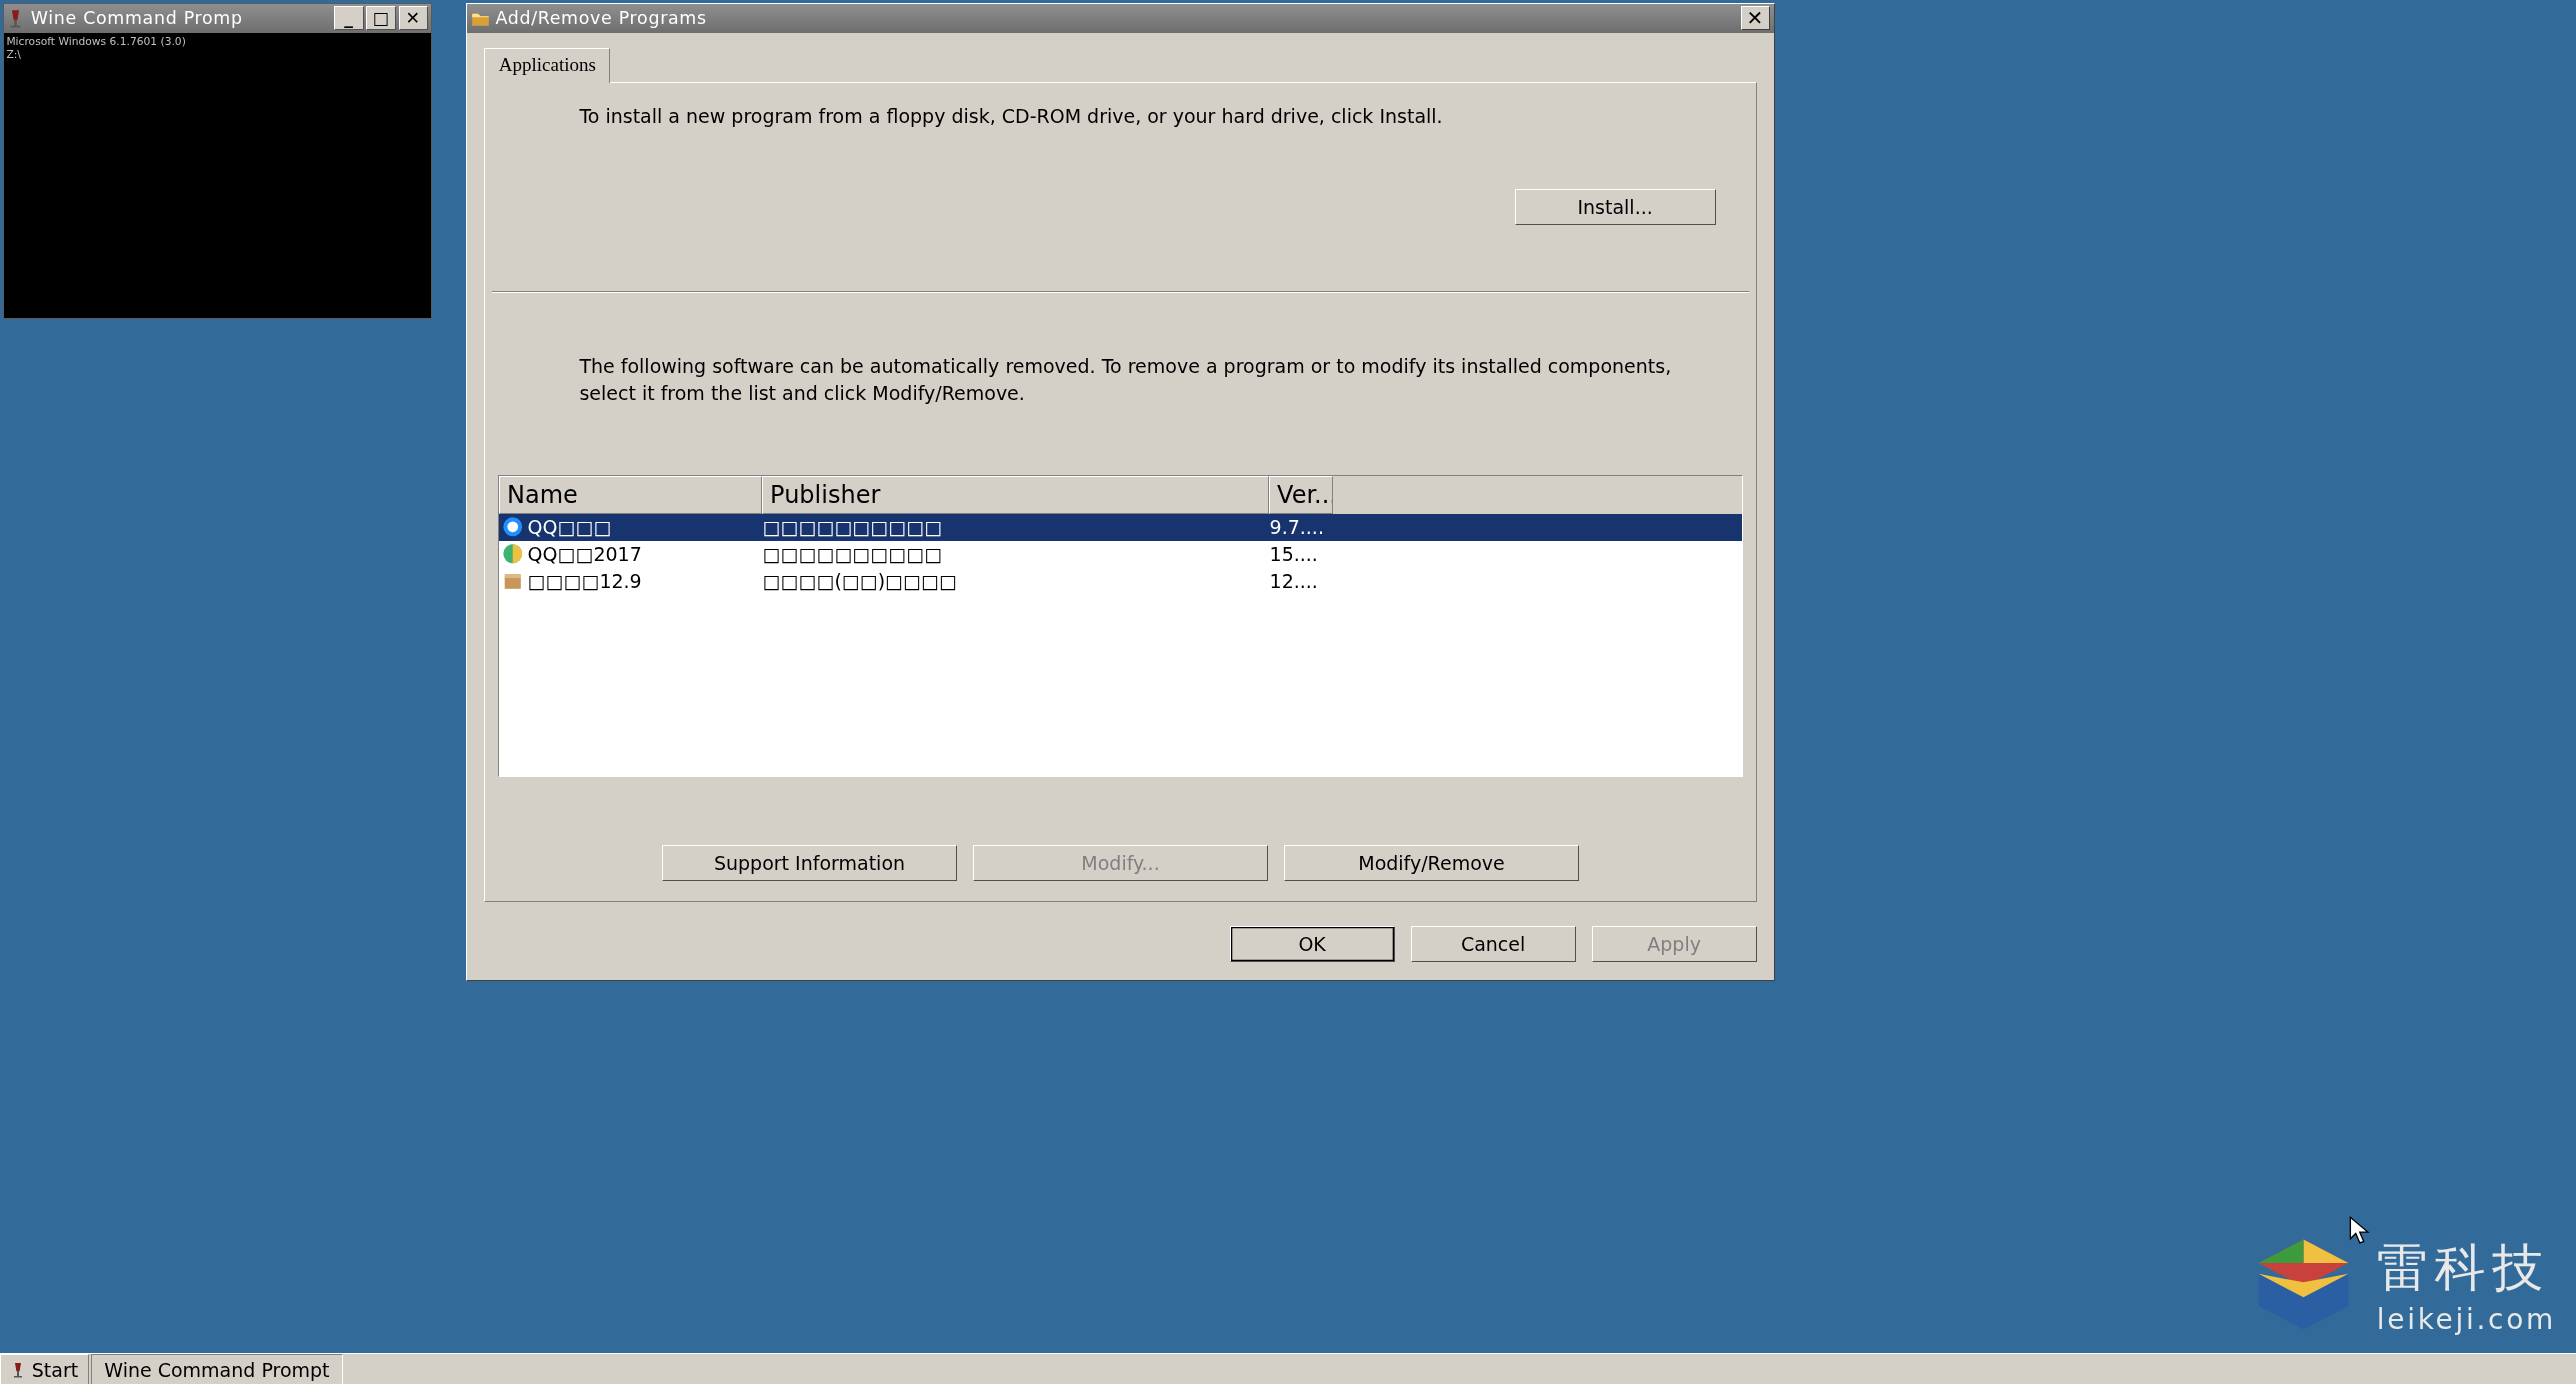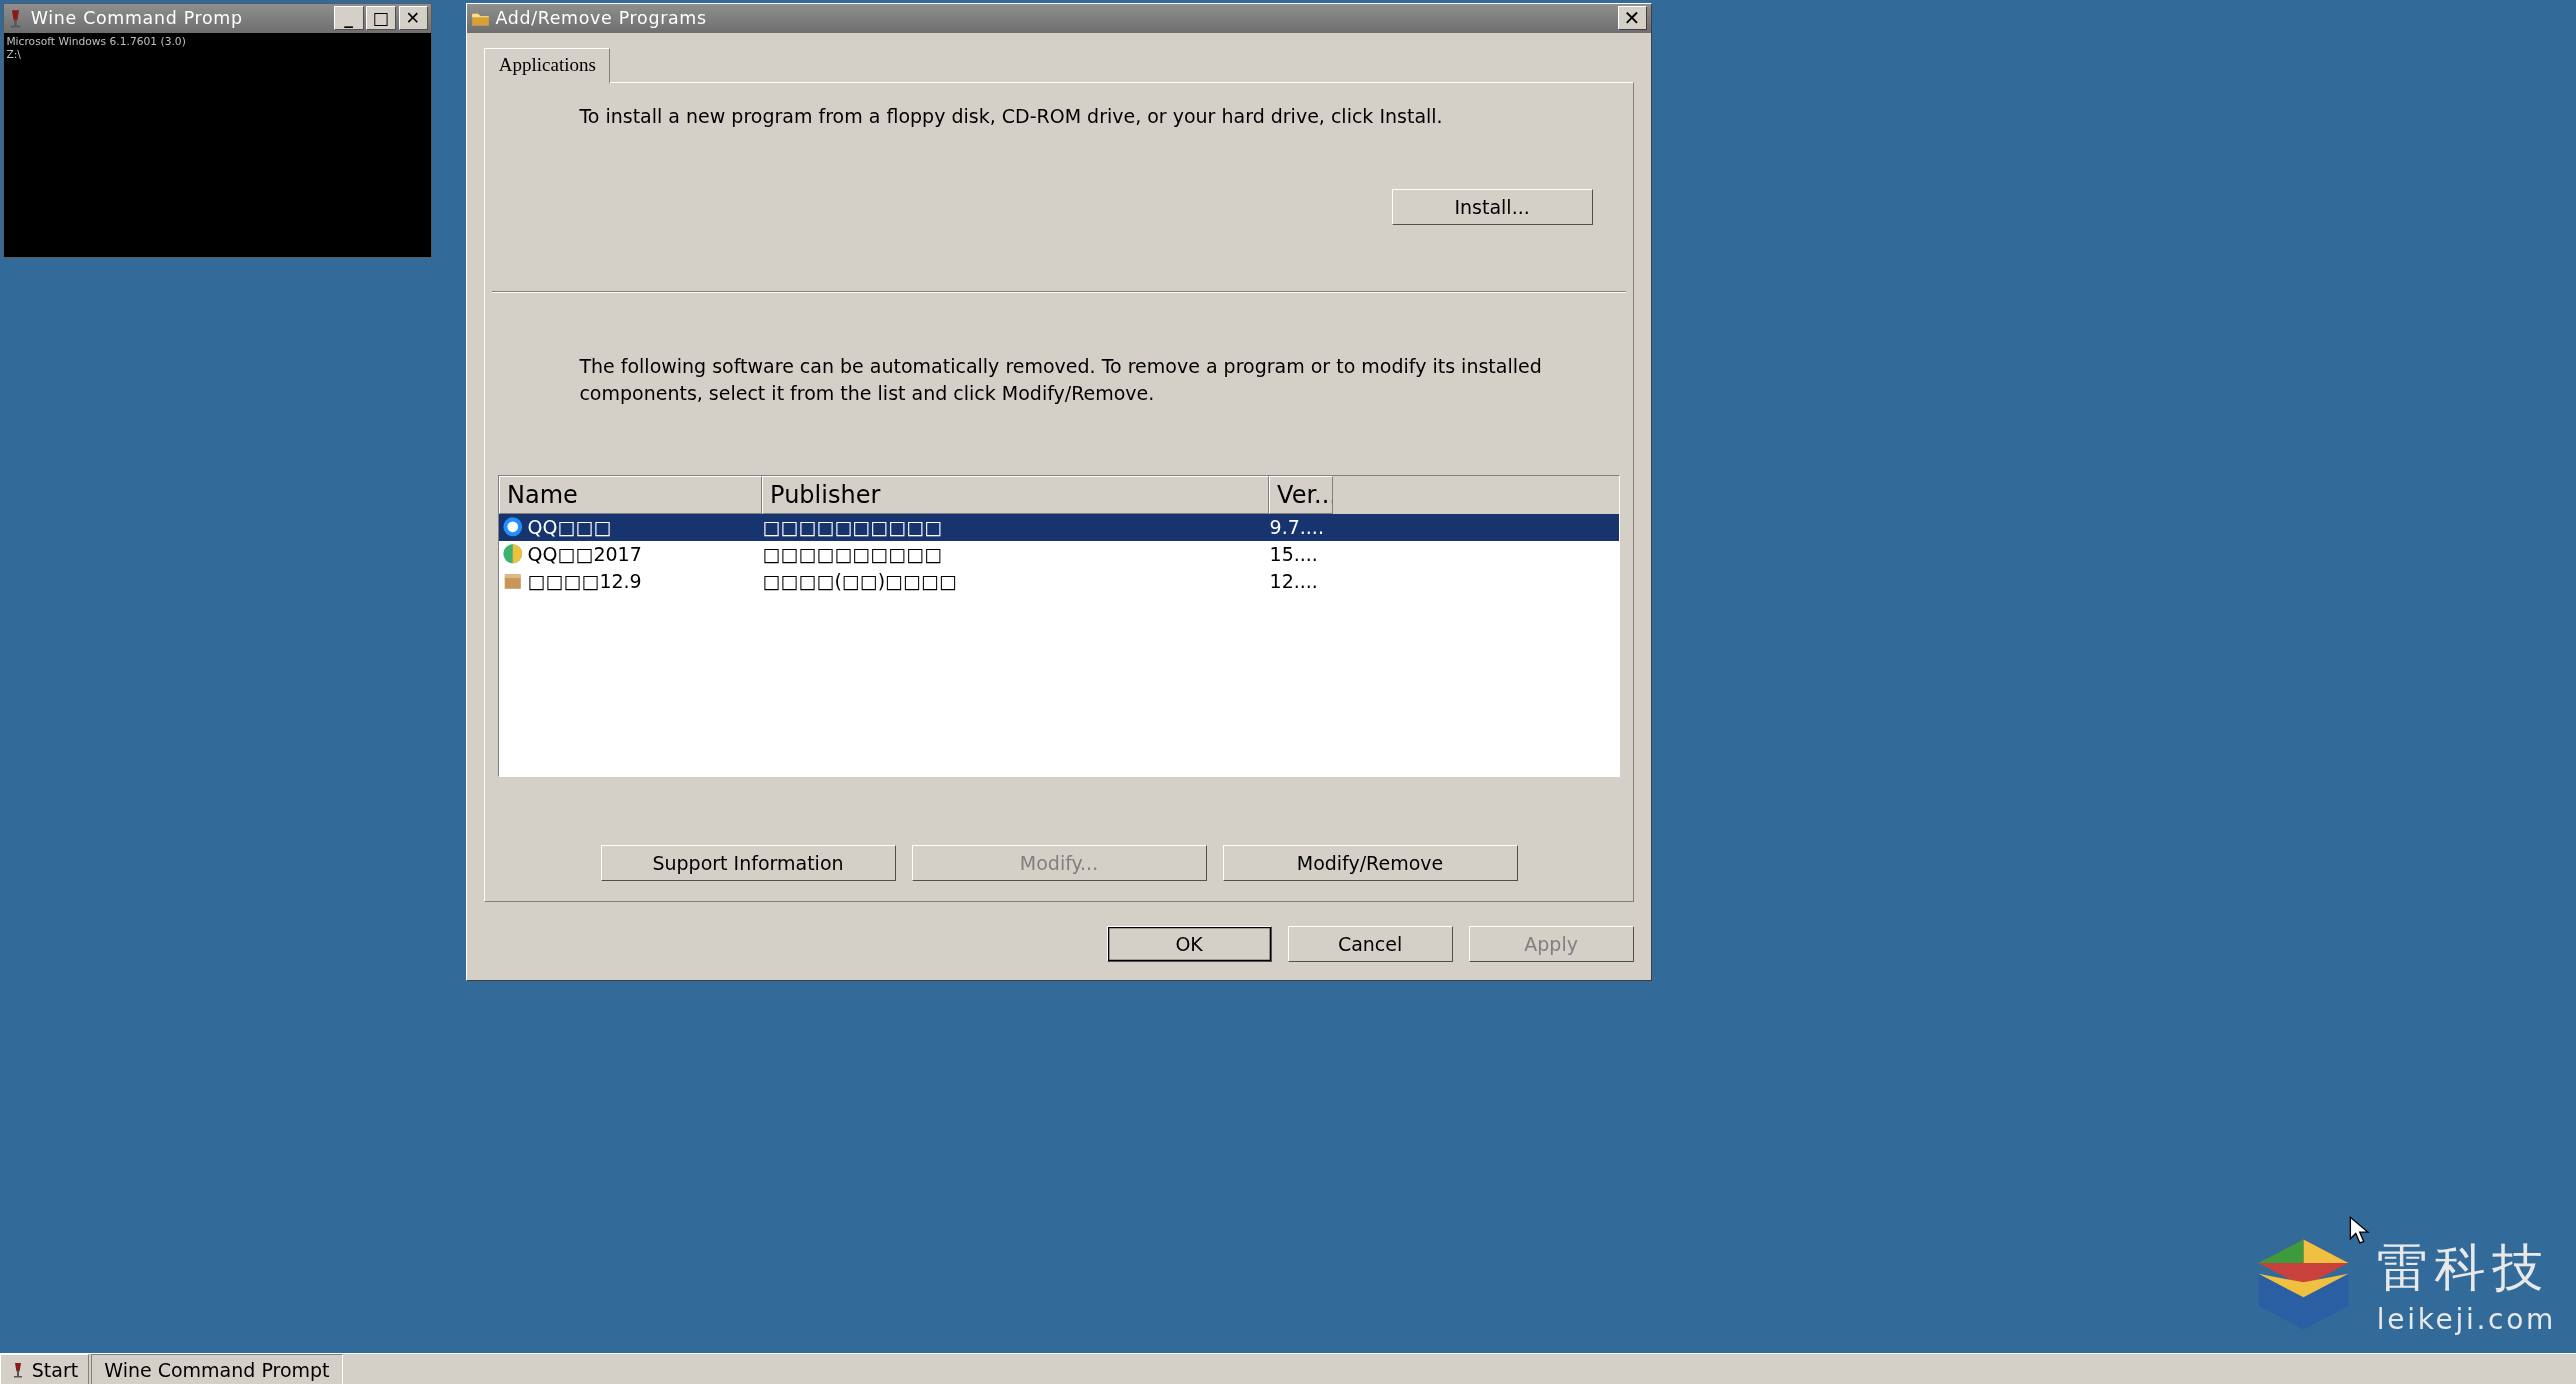--- a/index.html
+++ b/index.html
@@ -9,21 +9,21 @@
   background: #326b9a;
   position: relative;
   overflow: hidden;
 }
 .desktop { position: absolute; inset: 0; }
 
 
 .console-win {
   position: absolute;
   left: 2.7px; top: 2.7px;
-  width: 429px; height: 255px;
+  width: 429px; height: 316px;
   border: 1.3px solid #5a5a5a;
   background: #000;
   display:flex; flex-direction:column;
 }
 .console-title {
   height: 29.5px;
   background: linear-gradient(#8f8f8f,#6e6e6e);
   display:flex; align-items:center;
   padding: 0 2.7px;
   color: #fff;
@@ -39,21 +39,21 @@
 }
 .console-body{
   flex:1;background:#000;color:#c0c0c0;font-family:"Courier New",monospace;font-size:10.7px;padding:2.7px;line-height:1.2;
   white-space:pre;
 }
 
 
 .dialog{
   position:absolute;
   left:466px; top:2.7px;
-  width:1186px; height:978px;
+  width:1309px; height:978px;
   background:#d4d0c8;
   border:1.3px solid #fff;border-right-color:#404040;border-bottom-color:#404040;
   display:flex;flex-direction:column;
 }
 .dialog-title{
   height:29.5px;background:linear-gradient(#8f8f8f,#6e6e6e);display:flex;align-items:center;color:#fff;
   font-size:17.4px;letter-spacing:0.7px;padding:0 4px;
 }
 .dialog-title .folder-icon{width:19px;height:19px;margin-right:5.4px;flex:0 0 auto;}
 .dialog-title .spacer{flex:1;}

